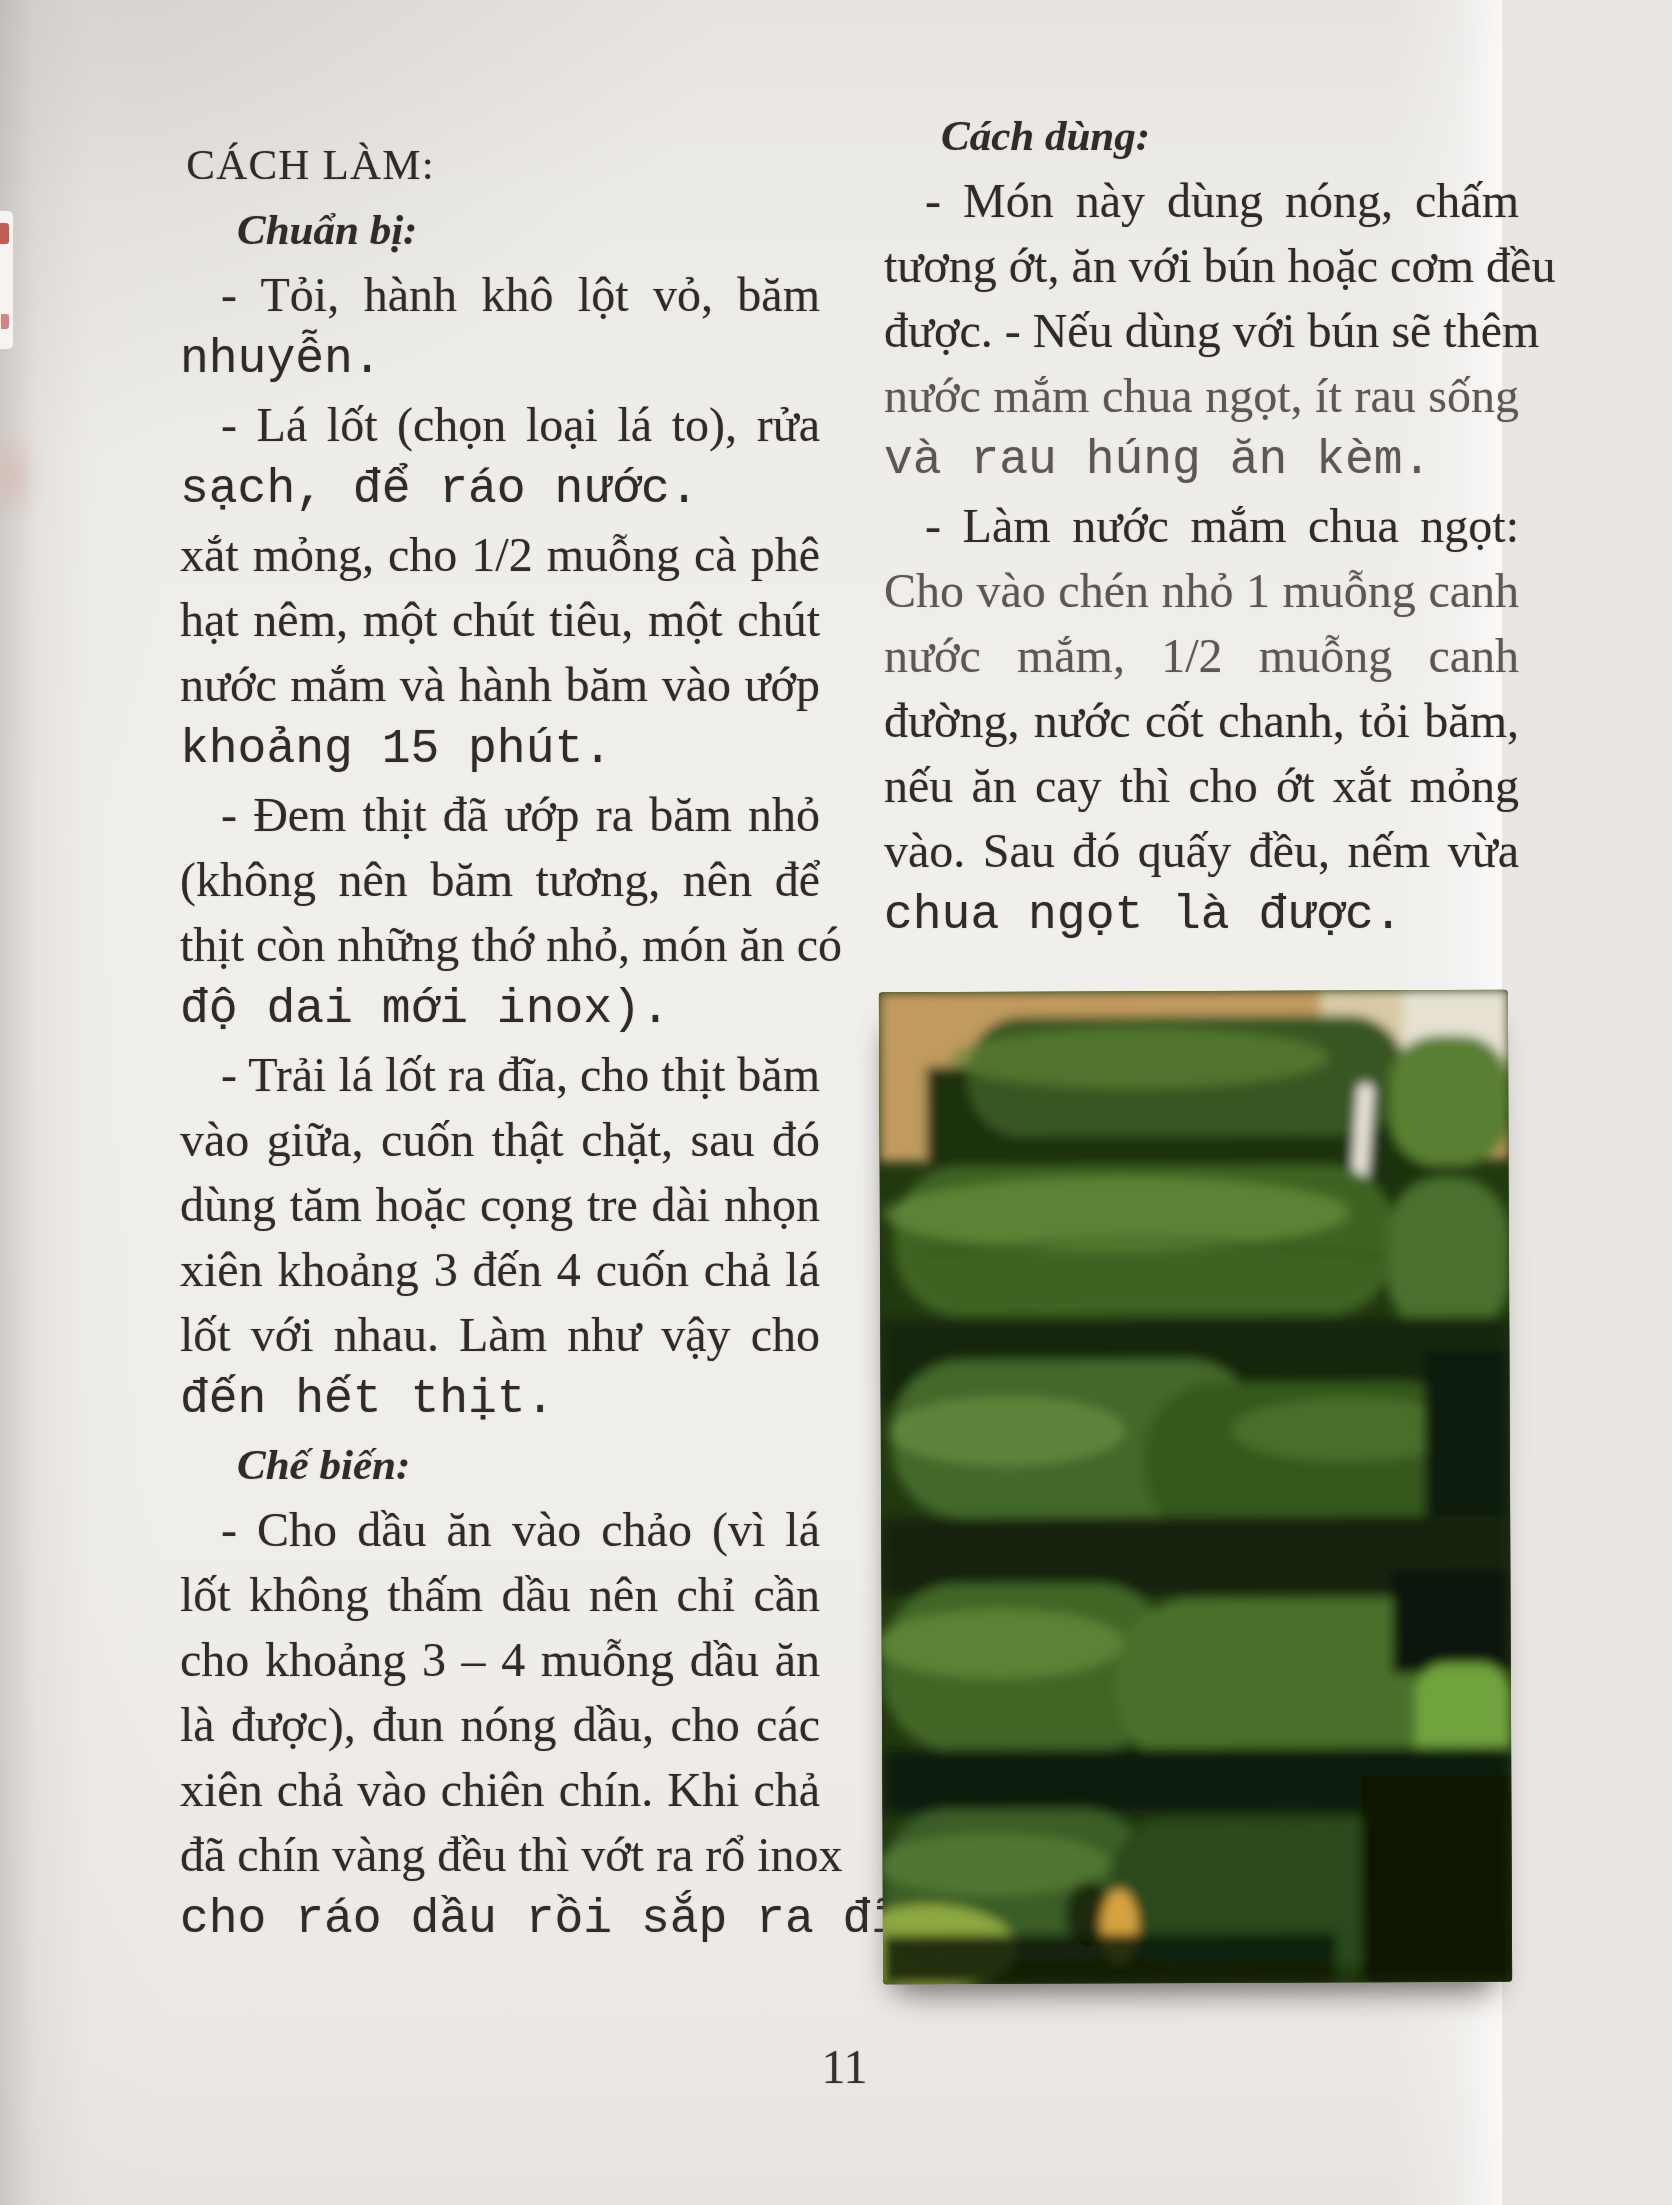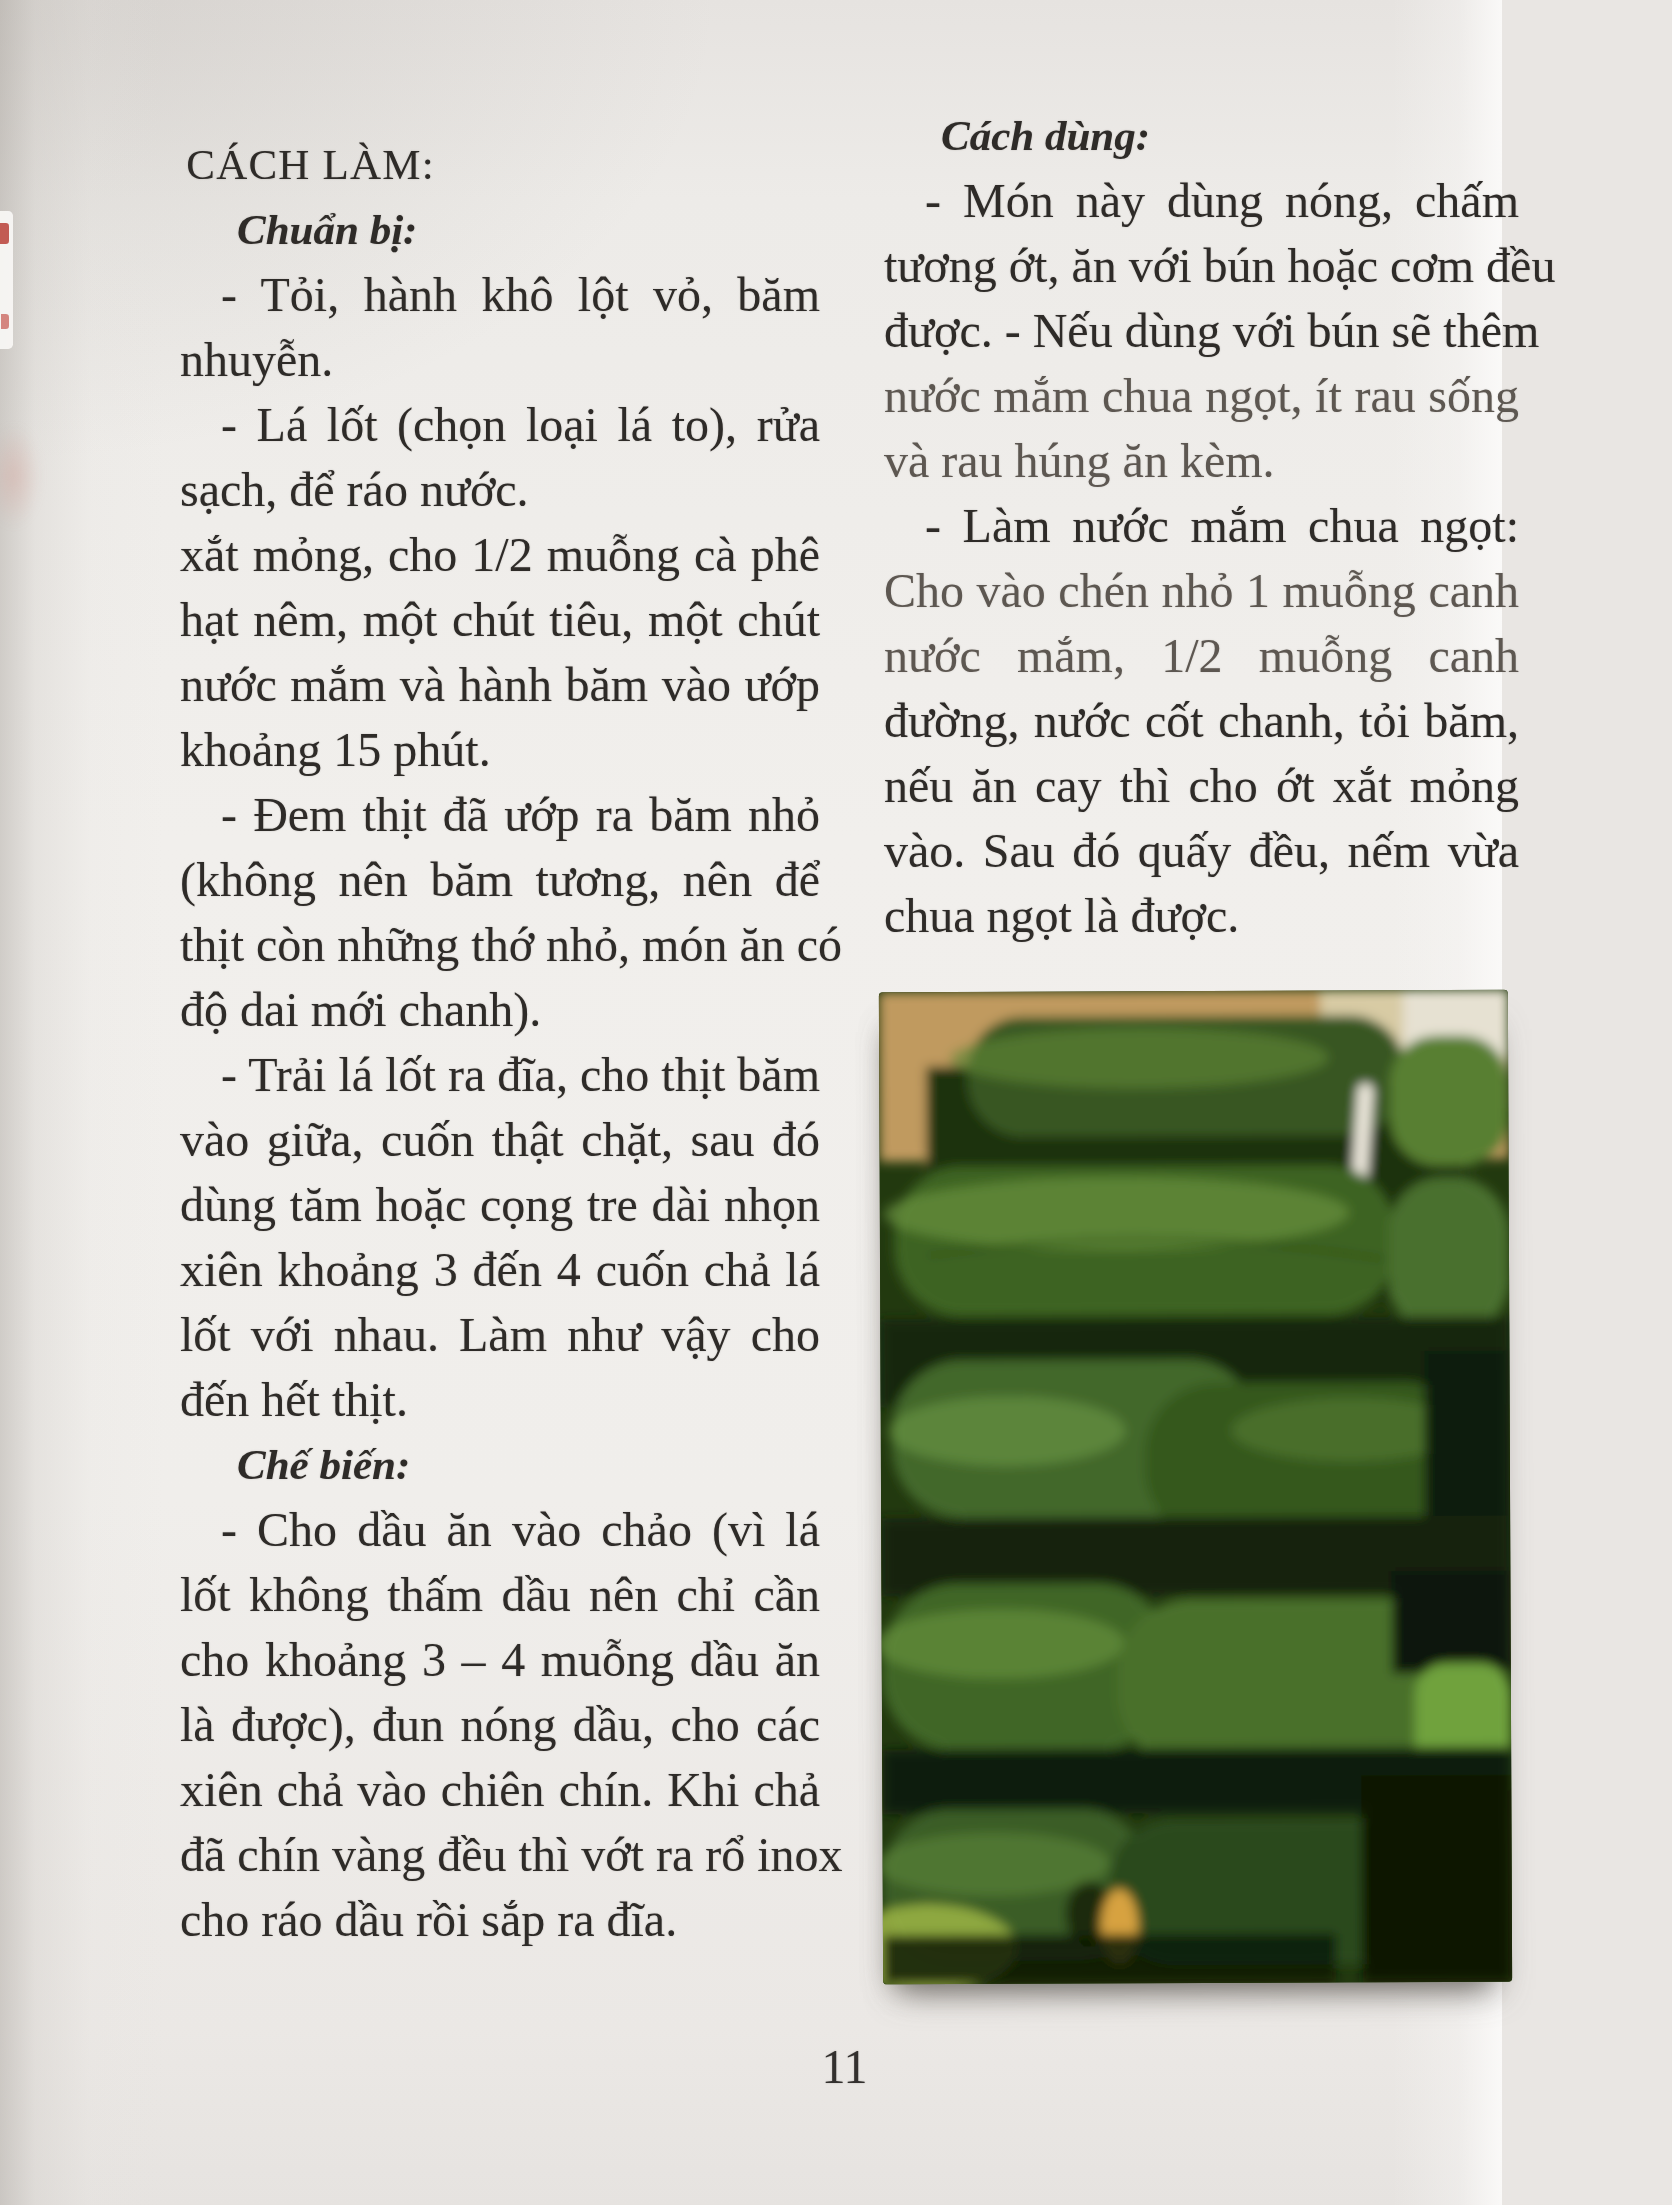--- a/index.html
+++ b/index.html
@@ -20,21 +20,21 @@
   .edge-strip{position:absolute;left:0;top:211px;width:13.4px;height:138px;background:#f9f7f5;border-radius:0 4.7px 4.7px 0;opacity:.92;}
   .edge-mark-a{position:absolute;left:0;top:223px;width:8.7px;height:21px;background:var(--c-accent-red,#b5352c);border-radius:0 3.2px 3.2px 0;opacity:.8;}
   .edge-mark-b{position:absolute;left:0.8px;top:314px;width:7.9px;height:15px;background:#c24a40;border-radius:0 3.2px 3.2px 0;opacity:.65;}
   .edge-smudge{position:absolute;left:-14px;top:425px;width:55px;height:102px;
     background:radial-gradient(closest-side, rgba(212,158,148,.38), rgba(212,158,148,0));filter:blur(4.7px);}
   
   .col{position:absolute;color:var(--c-ink,#2e2b28);text-shadow:0 0 1.6px rgba(62,56,50,.30);}
   .col-left{left:180px;top:132px;width:640px;}
   .col-right{left:884px;top:103px;width:635px;}
   .line{height:65px;line-height:65px;font-size:48px;text-align:justify;text-align-last:justify;white-space:nowrap;}
-  .line.end{text-align-last:left;}
+  .line.end{text-align-last:left;font-family:Liberation Mono, monospace;}
   .line.first{padding-left:41px;}
   .line.h1{font-size:43px;letter-spacing:1.2px;text-align-last:left;padding-left:6.3px;}
   .line.h2{font-size:43px;font-weight:bold;font-style:italic;text-align-last:left;padding-left:57px;}
   .line.soft{color:var(--c-ink-soft,#5d5751);text-shadow:0 0 1.6px rgba(93,87,81,.25);}
   
   .photo{
     position:absolute;left:881px;top:991px;width:629px;height:992px;margin:0;
     transform:rotate(-0.25deg);
     border-radius:3.9px;overflow:hidden;
     box-shadow:0 23.6px 33px -15.8px rgba(96,92,87,.75), -11px 20.5px 27px -19px rgba(105,100,94,.55);
@@ -64,21 +64,21 @@
     <div class="line end">nhuyễn.</div>
     <div class="line first">- Lá lốt (chọn loại lá to), rửa</div>
     <div class="line end">sạch, để ráo nước.</div>
     <div class="line">xắt mỏng, cho 1/2 muỗng cà phê</div>
     <div class="line">hạt nêm, một chút tiêu, một chút</div>
     <div class="line">nước mắm và hành băm vào ướp</div>
     <div class="line end">khoảng 15 phút.</div>
     <div class="line first">- Đem thịt đã ướp ra băm nhỏ</div>
     <div class="line">(không nên băm tương, nên để</div>
     <div class="line">thịt còn những thớ nhỏ, món ăn có</div>
-    <div class="line end">độ dai mới chanh).</div>
+    <div class="line end">độ dai mới inox).</div>
     <div class="line first">- Trải lá lốt ra đĩa, cho thịt băm</div>
     <div class="line">vào giữa, cuốn thật chặt, sau đó</div>
     <div class="line">dùng tăm hoặc cọng tre dài nhọn</div>
     <div class="line">xiên khoảng 3 đến 4 cuốn chả lá</div>
     <div class="line">lốt với nhau. Làm như vậy cho</div>
     <div class="line end">đến hết thịt.</div>
     <div class="line h2">Chế biến:</div>
     <div class="line first">- Cho dầu ăn vào chảo (vì lá</div>
     <div class="line">lốt không thấm dầu nên chỉ cần</div>
     <div class="line">cho khoảng 3 – 4 muỗng dầu ăn</div>

